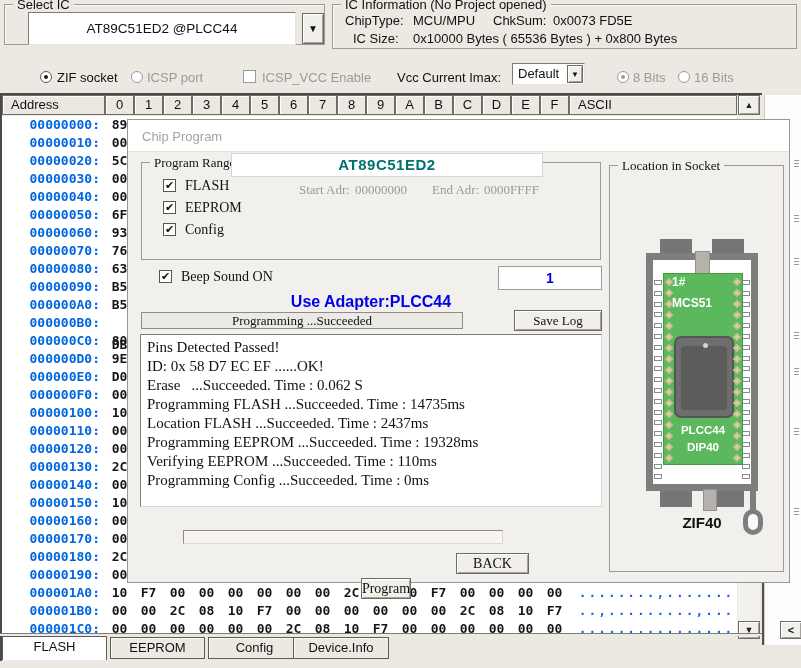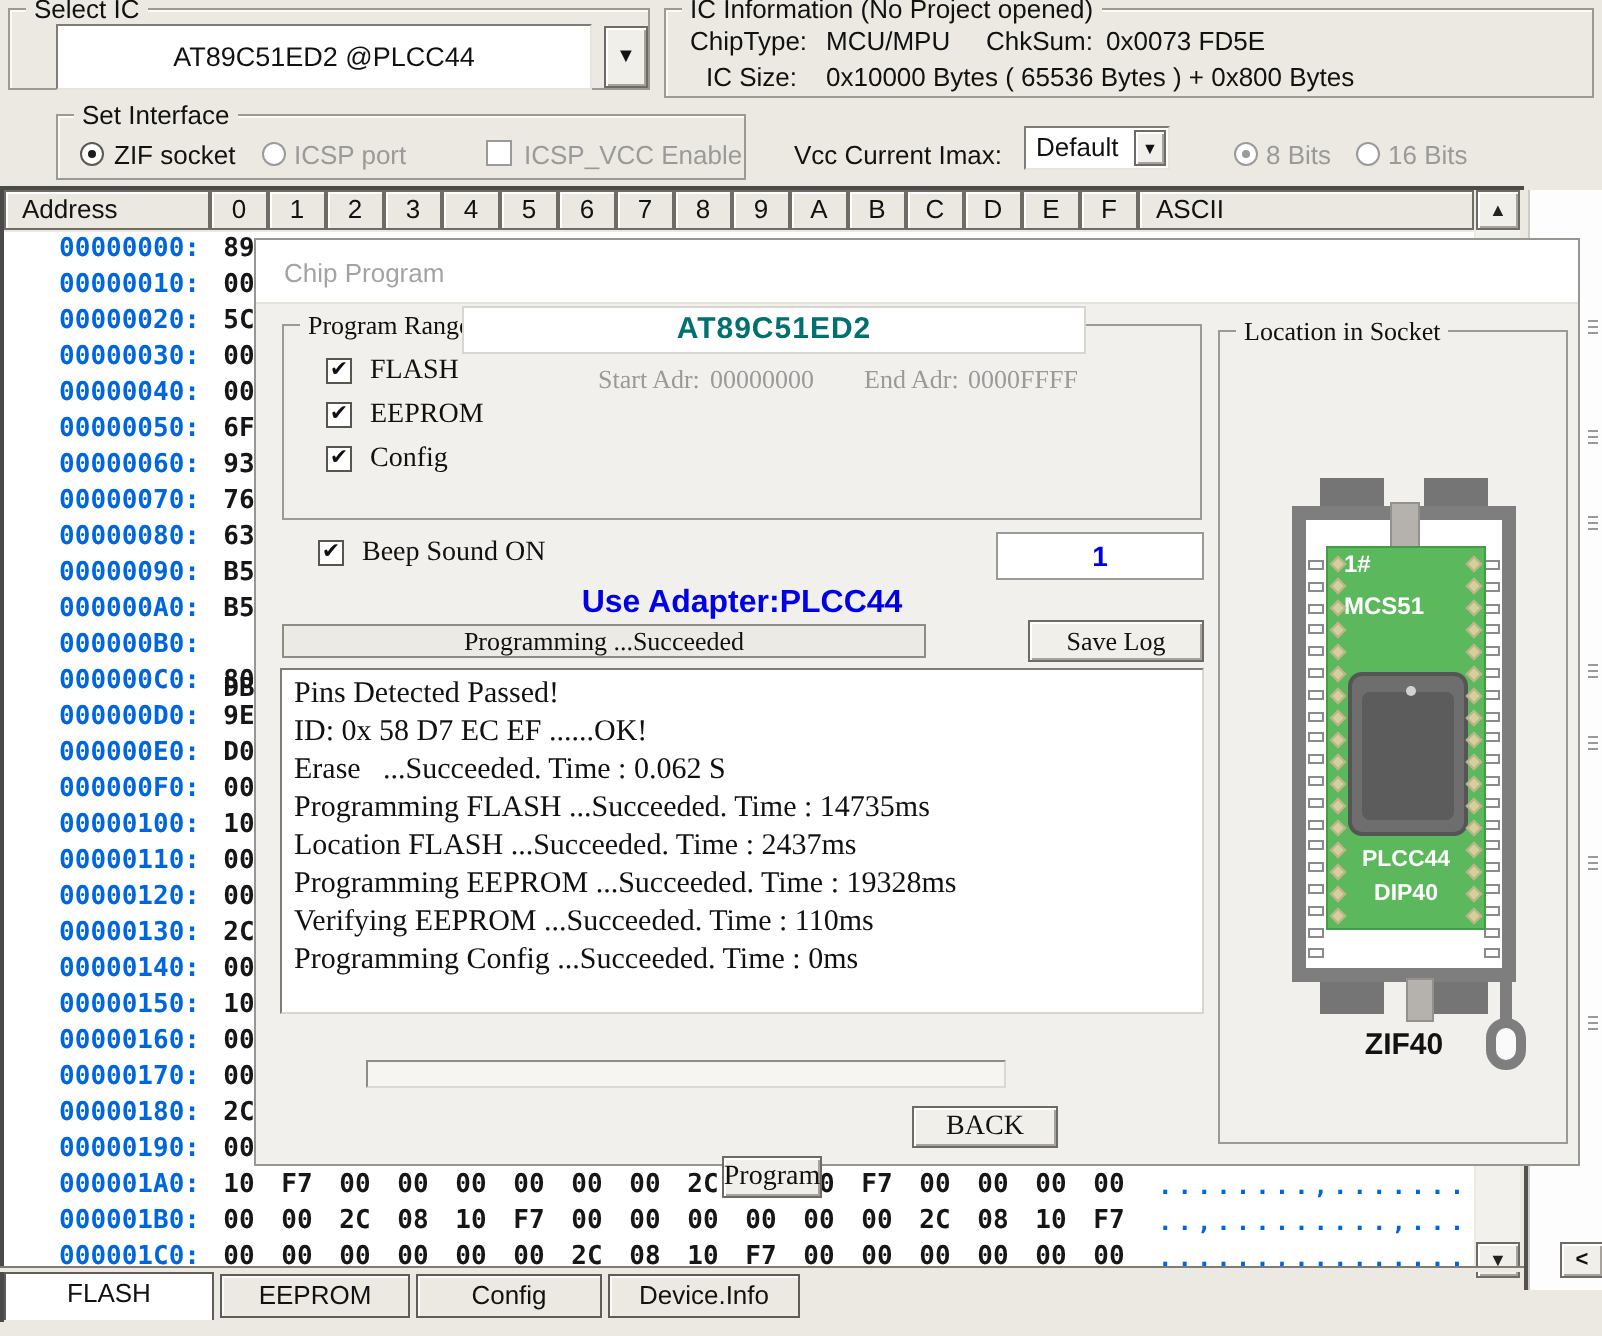--- a/index.html
+++ b/index.html
@@ -138,23 +138,20 @@
   <div class="grp" style="left:332px; top:4px; width:465px; height:45px;">
     <div class="legend">IC Information (No Project opened)</div>
     <div class="abs" style="left:12px; top:8px;">ChipType:</div>
     <div class="abs" style="left:80px; top:8px;">MCU/MPU</div>
     <div class="abs" style="left:160px; top:8px;">ChkSum:</div>
     <div class="abs" style="left:220px; top:8px;">0x0073 FD5E</div>
     <div class="abs" style="left:20px; top:26px;">IC Size:</div>
     <div class="abs" style="left:80px; top:26px;">0x10000 Bytes ( 65536 Bytes ) + 0x800 Bytes</div>
   </div>
 
-  <div class="grp" style="left:28px; top:57px; width:345px; height:33px;">
-    <div class="legend">Set Interface</div>
-  </div>
   <div class="radio sel" style="left:40px; top:71px;"></div>
   <div class="abs" style="left:57px; top:70px;">ZIF socket</div>
   <div class="radio gray" style="left:131px; top:71px;"></div>
   <div class="abs graytxt" style="left:147px; top:70px;">ICSP port</div>
   <div class="checkbox gray" style="position:absolute; left:243px; top:70px;"></div>
   <div class="abs graytxt" style="left:262px; top:70px;">ICSP_VCC Enable</div>
 
   <div class="abs" style="left:397px; top:70px;">Vcc Current Imax:</div>
   <div class="abs sunken" style="left:512px; top:63px; width:73px; height:22px;">
     <span class="abs" style="left:5px; top:2px;">Default</span>
@@ -517,15 +514,15 @@
     <div class="lever" style="left:575px; top:369px; width:14px; height:22px;"></div>
     <div class="stem"></div>
     <div class="ring"></div>
     <div class="zif-caption">ZIF40</div>
   </div>
 
   <div class="tab-bar">
       <div class="tab active" style="left: 2px; width: 105px;">FLASH</div>
       <div class="tab" style="left: 110px; width: 95px;">EEPROM</div>
       <div class="tab" style="left: 208px; width: 93px;">Config</div>
-      <div class="tab" style="left: 304px; width: 96px;">Device.Info</div>
+      <div class="tab" style="left: 293px; width: 96px;">Device.Info</div>
     </div>
 </div>
 
 </body></html>

